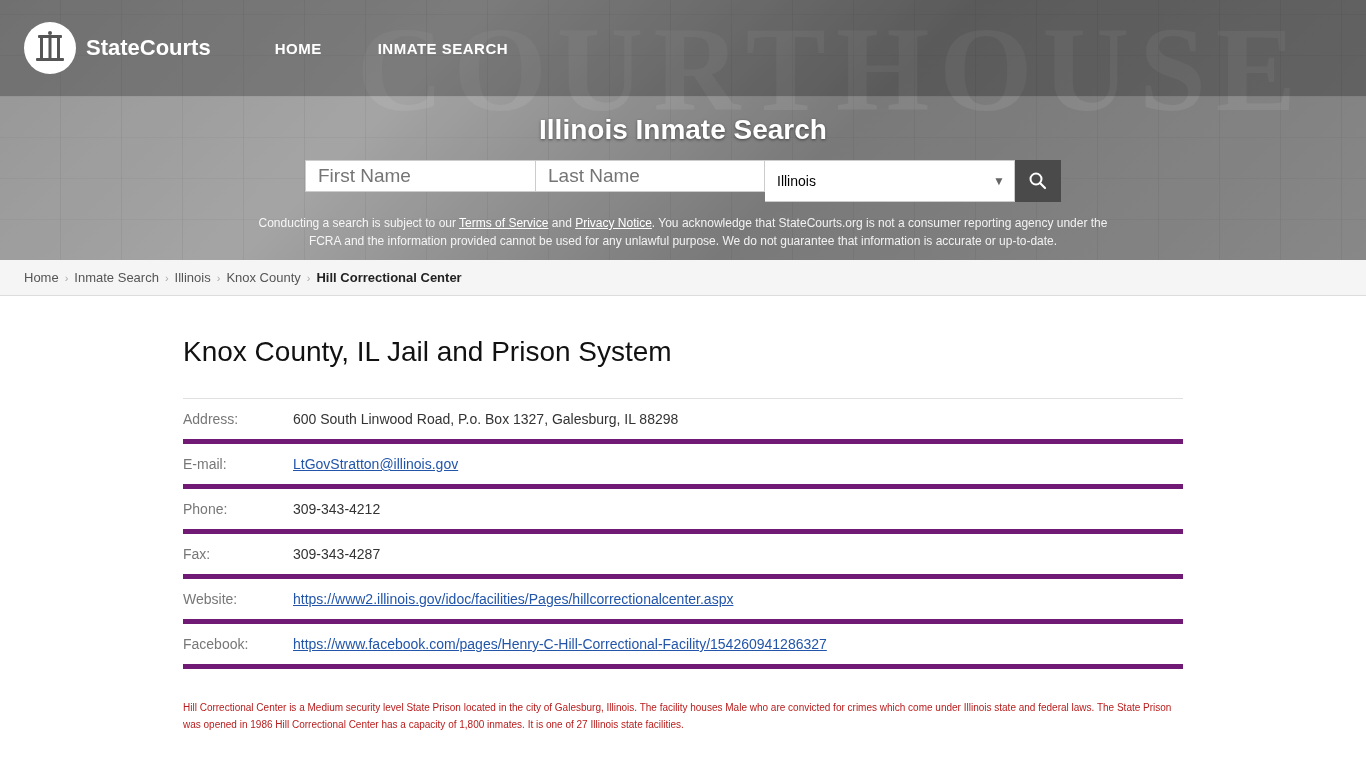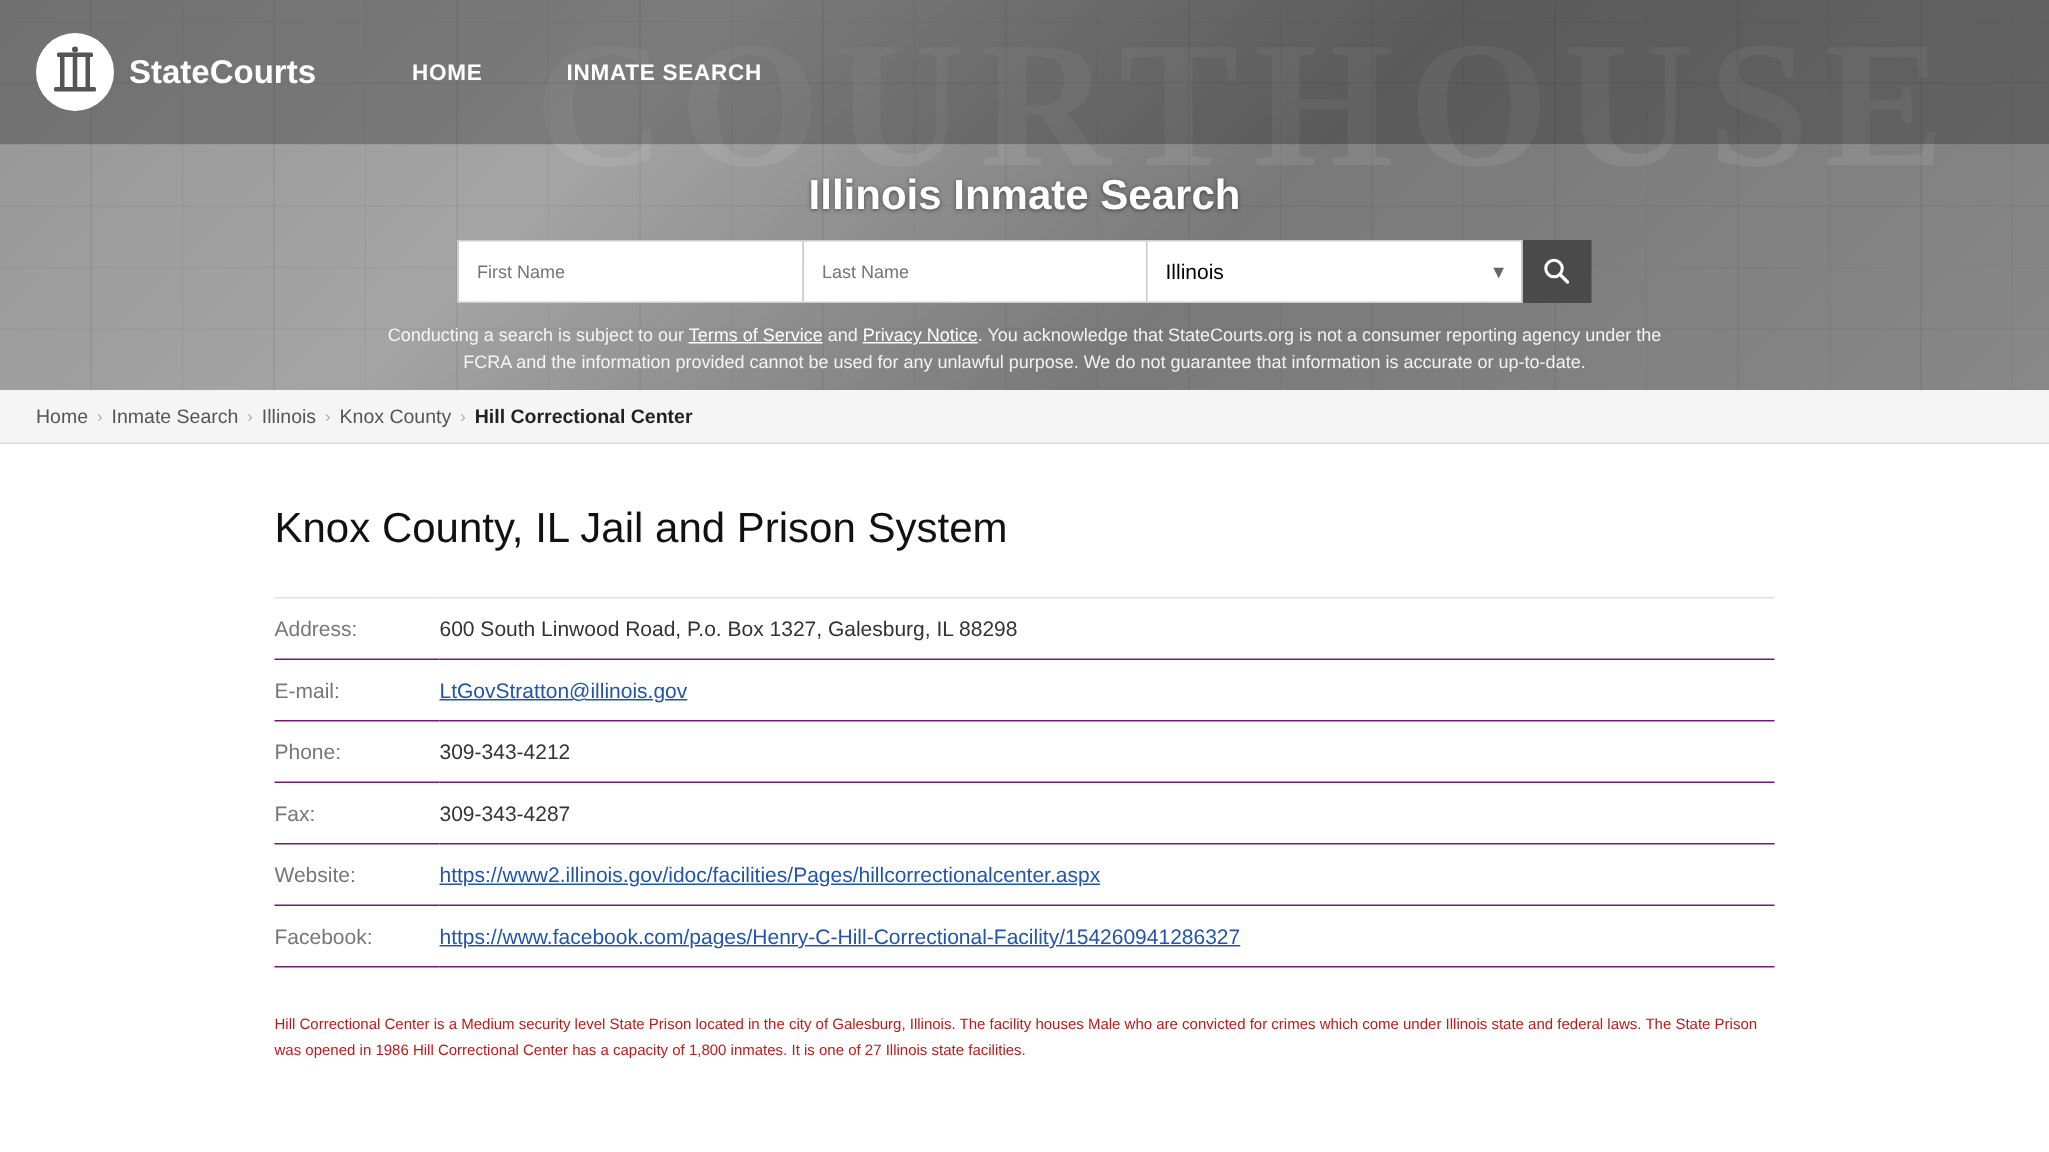--- a/index.html
+++ b/index.html
@@ -118,24 +118,24 @@
       text-shadow: 0 1px 3px rgba(0,0,0,0.5);
     }
     .search-bar {
       display: flex;
       justify-content: center;
       gap: 0;
       margin-bottom: 12px;
     }
     .search-input {
       width: 230px;
-      height: 42px;
+      height: 32px;
       border: 1px solid #ccc;
       padding: 0 12px;
-      font-size: 12px;
+      font-size: 19px;
       background: #fff;
       outline: none;
     }
     .search-input:first-child {
       border-right: none;
     }
     .search-select-wrap {
       position: relative;
     }
     .search-select {
@@ -222,21 +222,21 @@
       font-weight: normal;
       color: #111;
       margin-bottom: 30px;
     }
     .info-table {
       width: 100%;
       border-collapse: collapse;
       margin-bottom: 30px;
     }
     .info-table tr {
-      border-bottom: 1px solid #701a75;
+      border-bottom: 5px solid #701a75;
       margin-left: 39px;
     }
     .info-table tr:first-child {
       border-top: 1px solid #e0e0e0;
     }
     .info-table td {
       padding: 12px 0;
       vertical-align: top;
     }
     .info-label {

